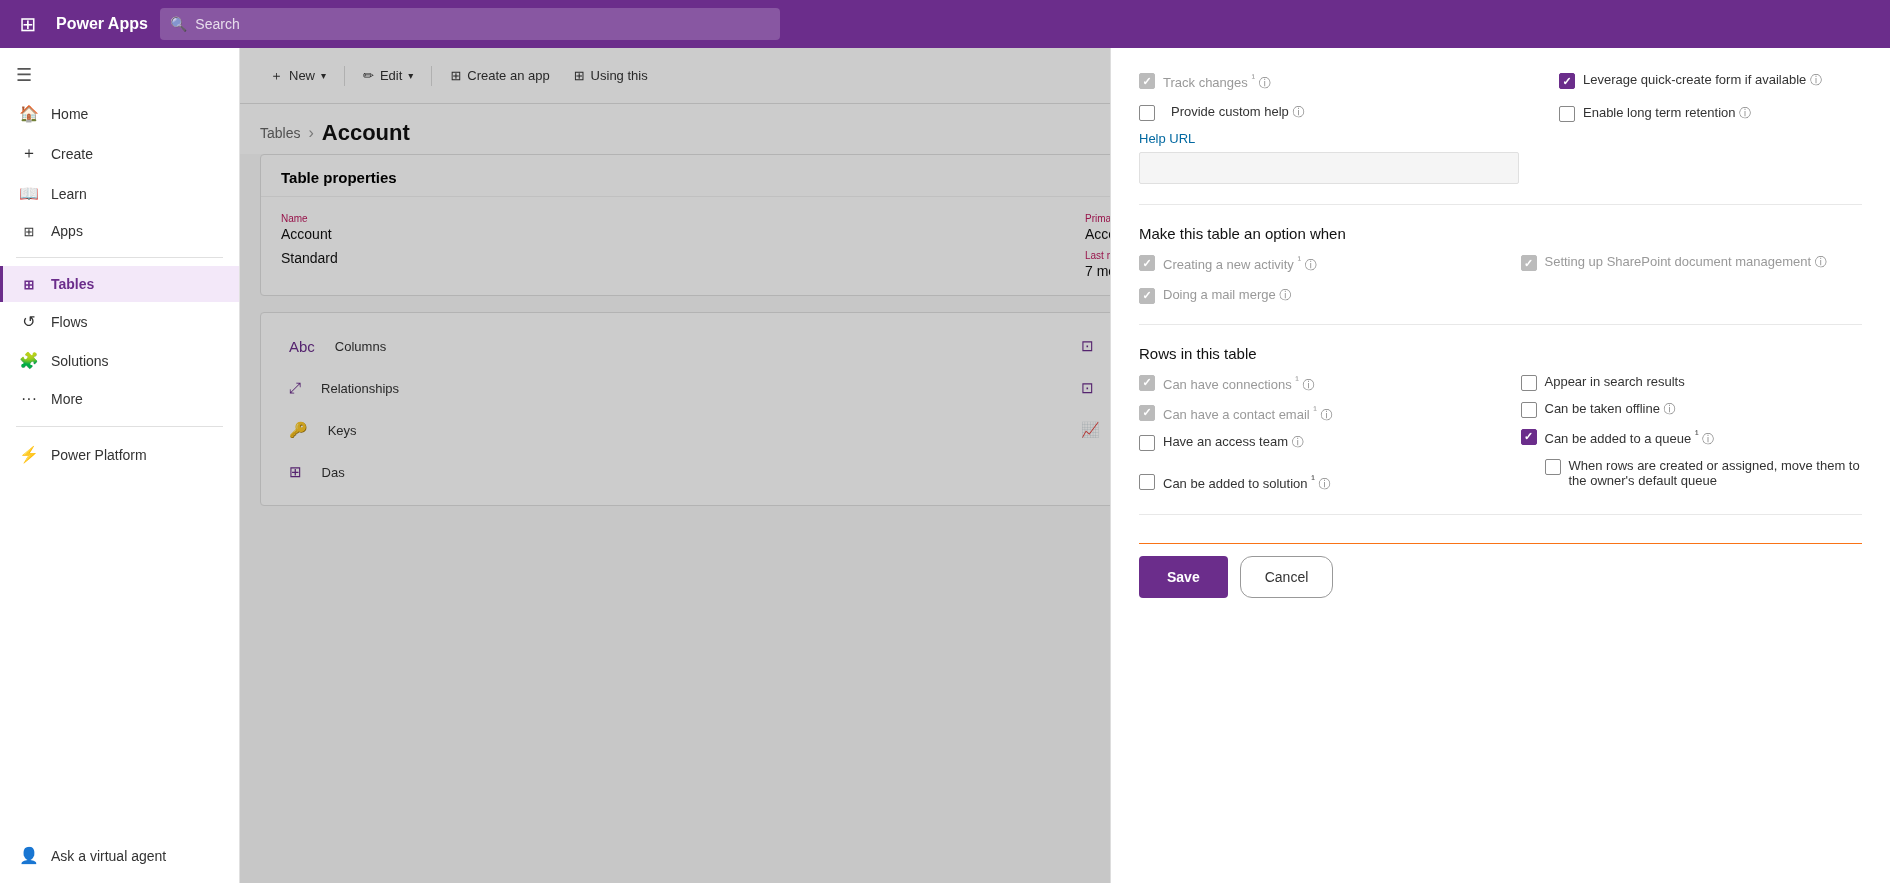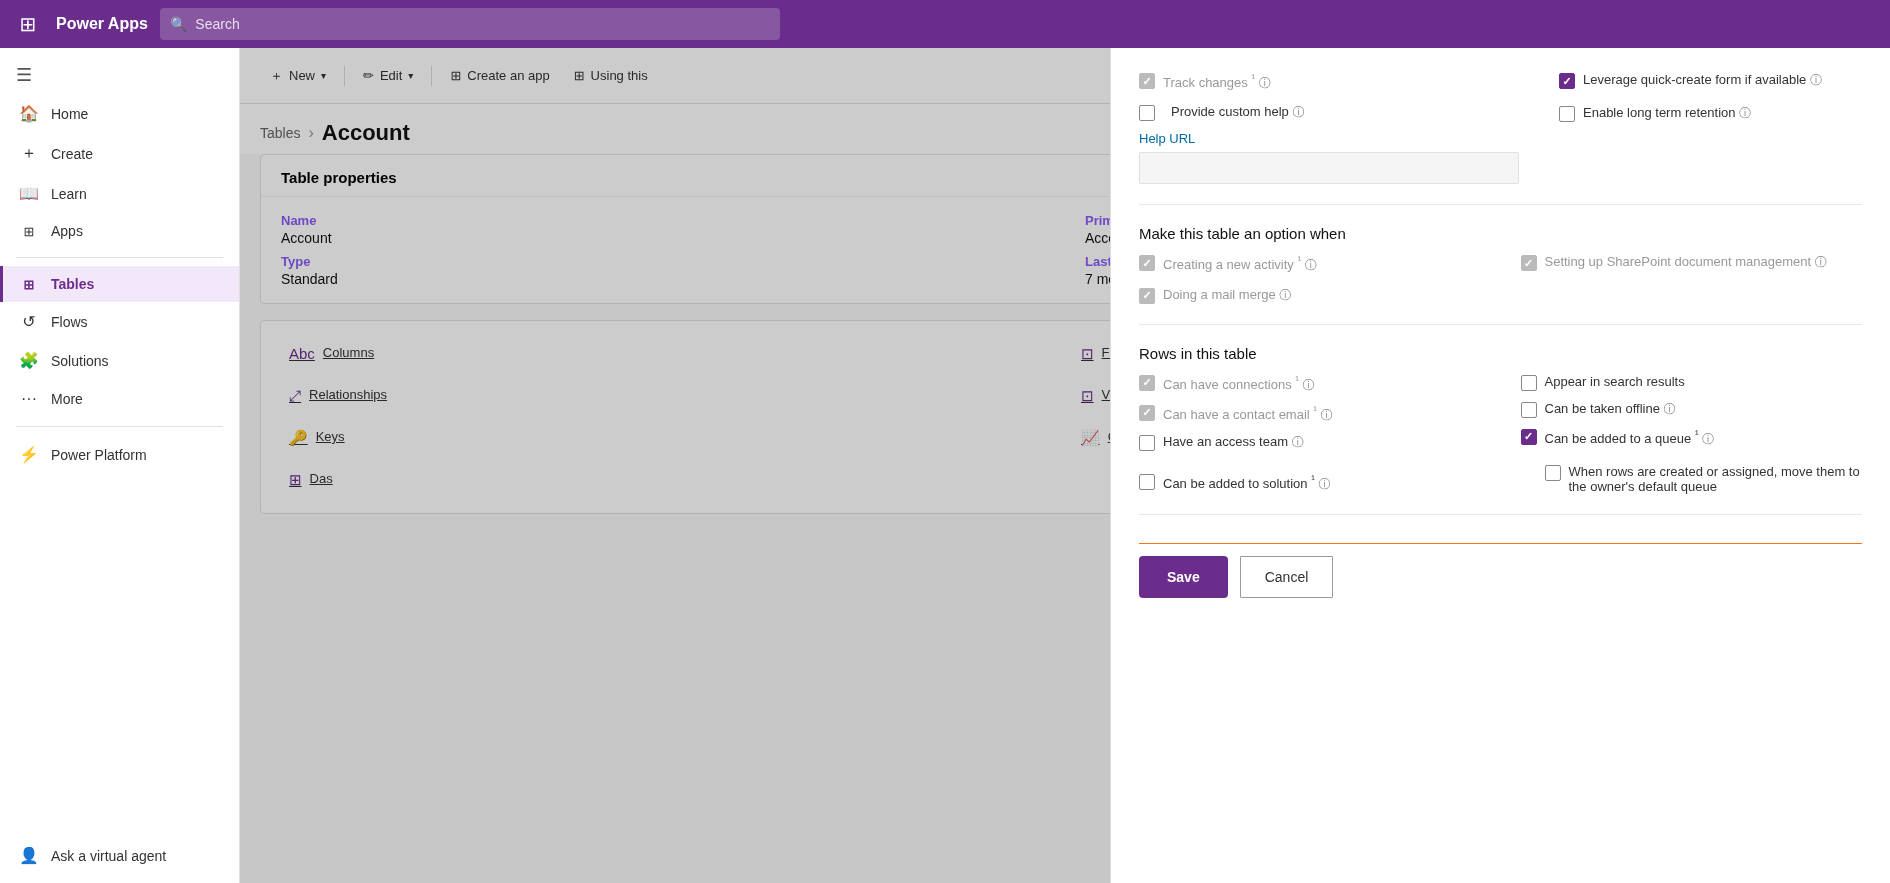--- a/index.html
+++ b/index.html
@@ -136,35 +136,34 @@
       margin: 0 20px 16px;
     }
     .card-header {
       padding: 14px 20px 10px;
       font-size: 15px;
       font-weight: 600;
       border-bottom: 1px solid #f0f0f0;
     }
     .card-body { padding: 16px 20px; }
     .props-grid { display: grid; grid-template-columns: 1fr 1fr; gap: 8px 40px; }
-    .prop-label { color: #8b5cf6; font-size: 13px; margin-bottom: 2px; font-weight: bold; }
+    .prop-label { color: #be185d; font-size: 10px; margin-bottom: 2px; }
     .prop-value { color: #111; font-size: 14px; font-weight: 500; }
 
     
     .schema-grid { display: grid; grid-template-columns: 1fr 1fr; gap: 8px 16px; }
     .schema-item {
       display: flex;
-      align-items: flex-start;
-      gap: 8px;
+      align-items: center;
+      gap: 20px;
       padding: 8px;
       border-radius: 4px;
       cursor: pointer;
       font-size: 13px;
       color: #333;
-      text-decoration: underline;
     }
     .schema-icon { font-size: 15px; color: #6b2d8b; }
 
     
     .overlay-backdrop {
       position: absolute;
       top: 0; left: 0; right: 0; bottom: 0;
       background: rgba(0,0,0,0.2);
       z-index: 5;
     }
@@ -264,21 +263,21 @@
       border-radius: 4px;
       padding: 8px 28px;
       font-size: 14px;
       font-weight: 600;
       cursor: pointer;
     }
     .btn-cancel {
       background: #fff;
       color: #333;
       border: 1.5px solid #999;
-      border-radius: 1px;
+      border-radius: 12px;
       padding: 12px 24px;
       font-size: 14px;
       cursor: pointer;
     }
 
     
     .hamburger { font-size: 18px; cursor: pointer; color: #555; padding: 8px 16px; }
   </style>
 </head>
 <body>
@@ -387,21 +386,20 @@
         <div class="props-grid">
           <div>
             <div class="prop-label">Name</div>
             <div class="prop-value">Account</div>
           </div>
           <div>
             <div class="prop-label">Primary column</div>
             <div class="prop-value">Account Name</div>
           </div>
           <div>
-            <div class="prop-label">Type</div>
             <div class="prop-value">Standard</div>
           </div>
           <div>
             <div class="prop-label">Last modified</div>
             <div class="prop-value">7 months ago</div>
           </div>
         </div>
       </div>
     </div>
 
@@ -587,21 +585,21 @@
               <div class="cb checked">
                 <span class="cb-check">✓</span>
               </div>
               <span>
                 <span>Can be added to a queue</span>
                 <sup> ¹</sup>
                 <span class="info-icon"> ⓘ</span>
               </span>
             </div>
 
-            <div class="sub-checkbox-row" style="margin-top:16px;">
+            <div class="sub-checkbox-row" style="margin-top:10px;">
               <div class="cb"></div>
               <span>When rows are created or assigned, move them to the owner's default queue</span>
             </div>
           </div>
         </div>
       </div>
 
       <div class="panel-actions">
         <button class="btn-save">Save</button>
         <button class="btn-cancel">Cancel</button>

